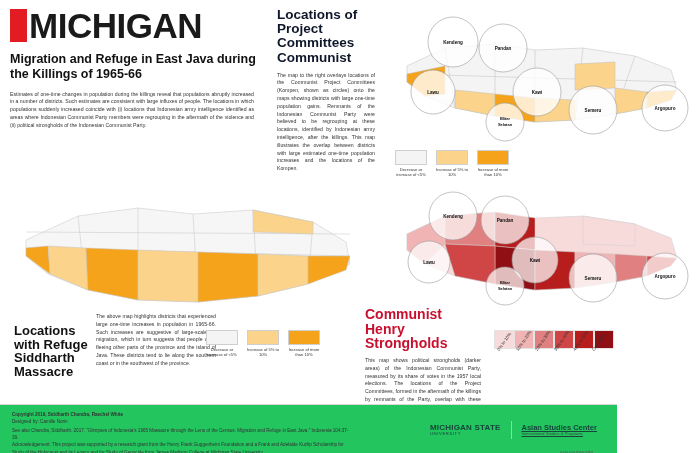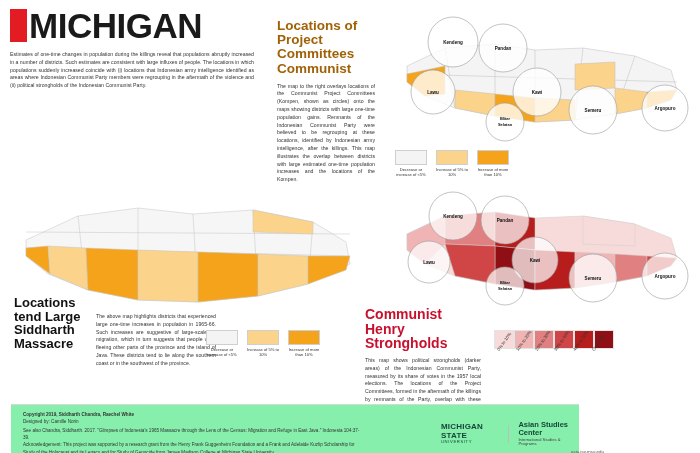--- a/index.html
+++ b/index.html
@@ -27,35 +27,35 @@
   .body-text{
     margin-top:8px;font-size:5.2px;line-height:1.5;color:#333;text-align:justify;width:244px;
   }
 
   
   .sec-head{font-size:14px;font-weight:bold;line-height:1.05;color:#111;}
   .sec-body{font-size:5.2px;line-height:1.5;color:#333;text-align:justify;}
 
   
   .mid-col{position:absolute;left:277px;top:8px;width:100px;}
-  .mid-col .sec-head{color:#a16207;font-size:13.5px;margin-top:11px;}
+  .mid-col .sec-head{color:#0f172a;font-size:13.5px;}
   .mid-col .sec-body{margin-top:7px;width:98px;}
 
   
   .map{position:absolute;}
   .map svg{display:block;}
 
   
   .legend{position:absolute;display:flex;align-items:flex-start;}
   .legend .sw{display:flex;flex-direction:column;align-items:center;margin-right:7px;width:34px;}
   .legend .chip{width:30px;height:13px;border:0.5px solid #cfcfcf;}
   .legend .cap{font-size:4.1px;line-height:1.25;text-align:center;margin-top:2px;color:#333;width:34px;}
 
   
-  .ll-head{position:absolute;left:14px;top:296px;width:82px;}
+  .ll-head{position:absolute;left:14px;top:324px;width:82px;}
   .ll-head .sec-head{font-size:13px;}
 
   .ll-note{position:absolute;left:96px;top:313px;width:120px;}
   .ll-note .sec-body{font-size:5.2px;}
 
   
   .cps{position:absolute;left:365px;top:307px;width:120px;}
   .cps .sec-head{font-size:14px;color:#c8102e;}
   .cps .sec-body{margin-top:6px;width:116px;}
 
@@ -63,44 +63,45 @@
   .angled-legend{position:absolute;left:494px;top:330px;width:120px;height:60px;}
   .angled-legend .chips{display:flex;}
   .angled-legend .chip{width:19px;height:17px;border:0.5px solid #e4e4e4;}
   .angled-legend .labels{position:relative;height:40px;}
   .angled-legend .lbl{
     position:absolute;top:0;font-size:4.4px;color:#333;white-space:nowrap;
     transform:rotate(-55deg);transform-origin:left top;
   }
 
   
-  .footer{position:absolute;left:11px;top:404px;width:568px;height:49px;background:#86efac;border-top:1px solid #d8d8d8;}
+  .footer{position:absolute;left:0;top:404px;width:617px;height:49px;background:#22c55e;border-top:1px solid #d8d8d8;}
   .footer-left{position:absolute;left:12px;top:6px;width:340px;}
   .f-line{font-size:4.6px;line-height:1.55;color:#333;}
   .f-bold{font-weight:bold;}
   .msu{position:absolute;left:430px;top:16px;display:flex;align-items:center;}
   .msu .lock{font-size:8px;font-weight:bold;color:#18453b;line-height:1.05;letter-spacing:0.2px;}
   .msu .lock .sm{display:block;font-size:4.2px;font-weight:normal;letter-spacing:0.6px;}
   .msu .divider{width:1px;height:18px;background:#bdbdbd;margin:0 10px;}
-  .msu .asc{font-size:7.5px;font-weight:bold;color:#18453b;line-height:1.1;}
+  .msu .asc{font-size:7.5px;font-weight:bold;color:#18453b;line-height:1.1;text-decoration:underline;}
   .msu .asc .sm{display:block;font-size:4.2px;font-weight:normal;color:#444;}
   .url{position:absolute;left:560px;top:44px;font-size:4.4px;color:#555;}
 
   .circle-label{font-size:4.6px;font-weight:bold;fill:#111;}
 </style>
 </head>
 <body>
 
 <div class="page">
 
   <div class="title-block">
     <div class="big-title">
       <span class="redbar"></span>
         <span class="word">MICHIGAN</span>
     </div>
+    <div class="subtitle">Migration and Refuge in East Java during the Killings of 1965-66</div>
     <div class="body-text">Estimates of one-time changes in population during the killings reveal that populations abruptly increased in a number of districts. Such estimates are consistent with large influxes of people. The locations in which populations suddenly increased coincide with (i) locations that Indonesian army intelligence identified as areas where Indonesian Communist Party members were regrouping in the aftermath of the violence and (ii) political strongholds of the Indonesian Communist Party.</div>
   </div>
 
   <div class="mid-col">
     <div class="sec-head">
       <div>Locations of</div>
       <div>Project Committees</div>
       <div>Communist</div>
     </div>
     <div class="sec-body">The map to the right overlays locations of the Communist Project Committees (Kompen, shown as circles) onto the maps showing districts with large one-time population gains. Remnants of the Indonesian Communist Party were believed to be regrouping at these locations, identified by Indonesian army intelligence, after the killings. This map illustrates the overlap between districts with large estimated one-time population increases and the locations of the Kompen.</div>
@@ -175,21 +176,21 @@
         <path fill="#fbd38a" d="M250,68 L300,70 L300,98 L250,110 Z"></path>
         <path fill="#f5a31a" d="M300,70 L342,70 L338,84 L300,98 Z"></path>
         <path fill="#fbd38a" d="M245,24 L305,36 L305,48 L245,46 Z"></path>
       </g>
     </svg>
   </div>
 
   <div class="ll-head">
     <div class="sec-head">
       <div>Locations</div>
-      <div>tend Large</div>
+      <div>with Refuge</div>
       <div>Siddharth</div>
       <div>Massacre</div>
     </div>
   </div>
   <div class="ll-note">
     <div class="sec-body">The above map highlights districts that experienced large one-time increases in population in 1965-66. Such increases are suggestive of large-scale in-migration, which in turn suggests that people were fleeing other parts of the province and the island of Java. These districts tend to lie along the southern coast or in the southwest of the province.</div>
   </div>
 
   <div class="legend" style="left:205px;top:330px;">
     <div class="sw">

